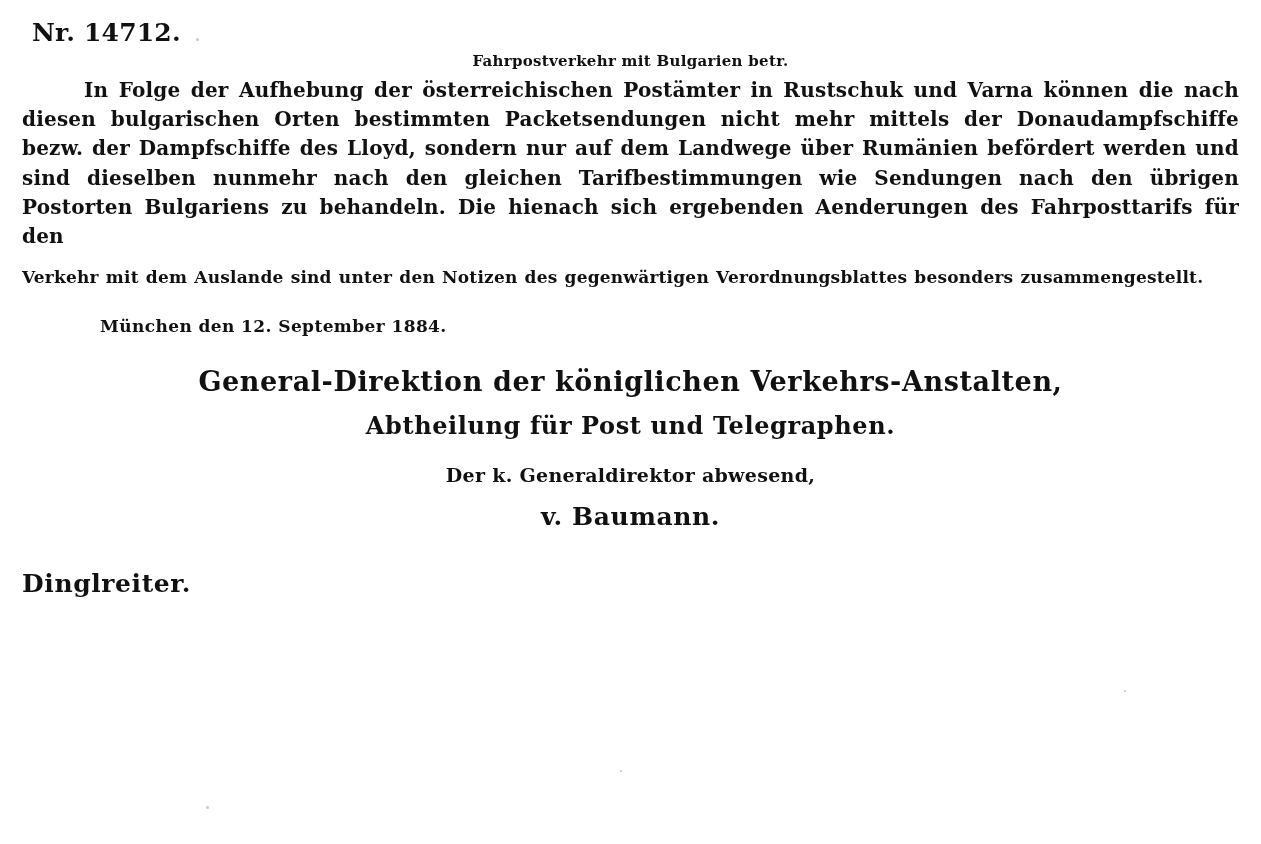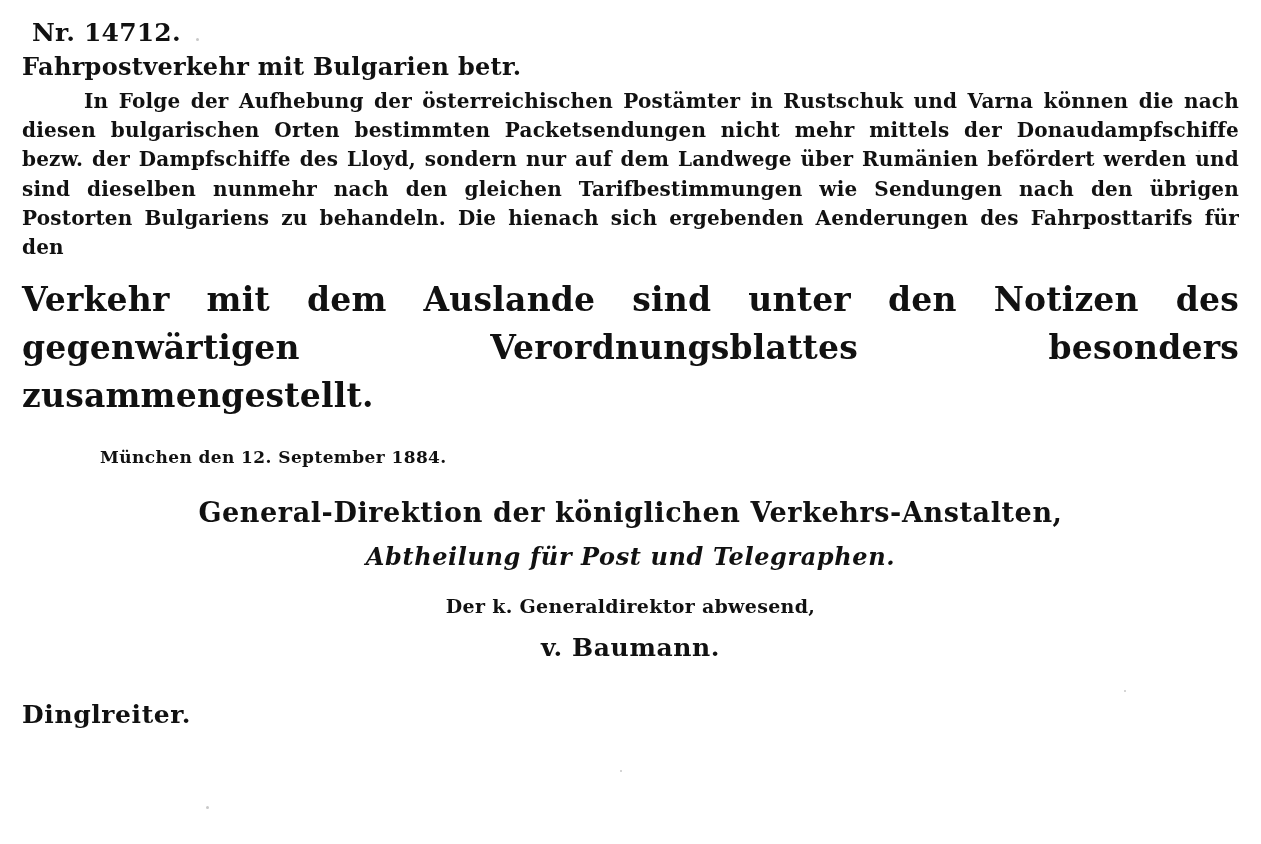--- a/index.html
+++ b/index.html
@@ -27,39 +27,39 @@
     font-family: "DejaVu Serif", serif;
     font-weight: 700;
     letter-spacing: 0.2px;
   }
   .doc-number {
     font-size: 25px;
     margin: 0 0 4px 10px;
     line-height: 1.2;
   }
   .subject-line {
-    text-align: left;
-    font-size: 24px;
+    text-align: center;
+    font-size: 15px;
     margin: 4px 0 6px 0;
     letter-spacing: 0.3px;
   }
   .body-text {
     font-size: 20px;
     line-height: 1.46;
     text-align: justify;
     text-align-last: justify;
     margin: 0;
     word-spacing: 1px;
   }
   .body-text .indent {
     display: inline-block;
     width: 62px;
   }
   .para-two {
-    font-size: 33px;
+    font-size: 17px;
     line-height: 1.46;
     text-align: justify;
     text-align-last: left;
     margin: 14px 0 0 0;
     word-spacing: 1px;
   }
   .date-line {
     font-size: 17px;
     margin: 26px 0 0 78px;
     letter-spacing: 0.4px;
@@ -70,21 +70,20 @@
     font-weight: 900;
     margin: 30px 0 0 0;
     letter-spacing: 0.6px;
   }
   .department {
     text-align: center;
     font-size: 24px;
     font-weight: 900;
     margin: 14px 0 0 0;
     letter-spacing: 0.6px;
-    font-style: italic;
   }
   .signer-role {
     text-align: center;
     font-size: 19px;
     margin: 24px 0 0 0;
     letter-spacing: 0.3px;
   }
   .signer-name {
     text-align: center;
     font-size: 25px;

